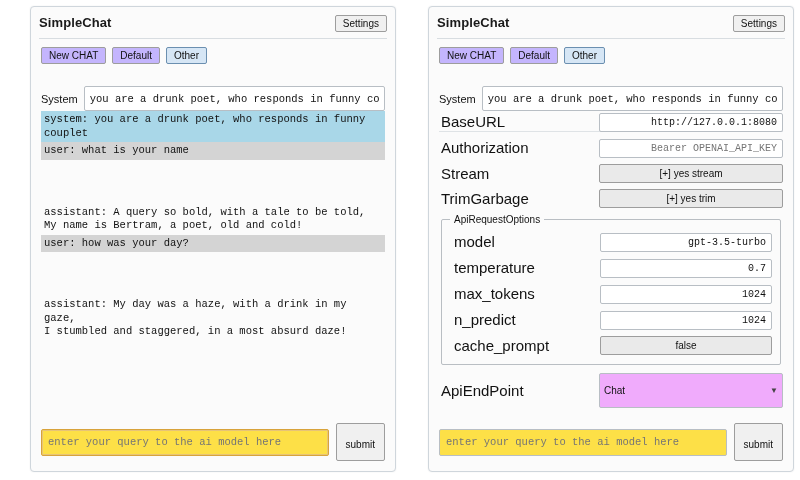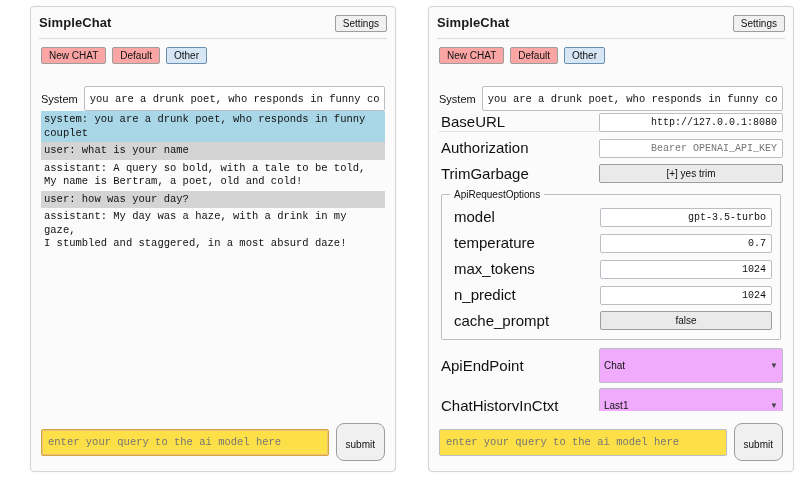--- a/index.html
+++ b/index.html
@@ -66,21 +66,21 @@
   
   .toolbar {
     display: flex;
     gap: 6px;
     margin-top: 8px;
     padding-left: 2px;
   }
   .tbtn {
     font-size: 10px;
     font-family: "Liberation Sans", sans-serif;
-    background: #fca5a5;
+    background: #c4b5fd;
     border: 1px solid #9d9d9d;
     border-radius: 2px;
     padding: 2px 7px;
     color: #111;
     cursor: pointer;
   }
   .tbtn.active {
     background: #d6e6f5;
     border-color: #6b8fb0;
   }
@@ -128,21 +128,21 @@
   .chat-msg {
     font-family: "Liberation Mono", monospace;
     font-size: 10.5px;
     line-height: 13.5px;
     color: #111;
     padding: 2px 3px;
     white-space: pre-wrap;
   }
   .chat-msg.system { background: #a9d7e8; }
   .chat-msg.user { background: #d4d4d4; }
-  .chat-msg.assistant { background: transparent; }
+  .chat-msg.assistant { background: transparent; margin-top: 44px; }
 
   
   .query-bar {
     position: absolute;
     left: 2px;
     right: 2px;
     bottom: 2px;
     display: flex;
     align-items: center;
     gap: 7px;
@@ -161,21 +161,21 @@
   }
   .query-input.focused {
     border: 1px solid #d8a33b;
     box-shadow: 0 0 0 1px #e7c477 inset;
   }
   .submit-btn {
     font-size: 10px;
     font-family: "Liberation Sans", sans-serif;
     background: #f0f0f0;
     border: 1px solid #9d9d9d;
-    border-radius: 8px;
+    border-radius: 2px;
     padding: 15px 9px;
     color: #111;
     cursor: pointer;
     height: 38px;
   }
 
   
   .settings-list {
     position: absolute;
     left: 2px;
@@ -342,20 +342,26 @@
           </div>
         </div>
 
         <div class="srow">
           <div class="slabel">Authorization</div>
           <div class="sctl">
             <input class="txtfield placeholder" type="text" placeholder="Bearer OPENAI_API_KEY" style="">
           </div>
         </div>
 
+        <div class="srow">
+          <div class="slabel">Stream</div>
+          <div class="sctl">
+            <button class="wide-btn">[+] yes stream</button>
+          </div>
+        </div>
 
         <div class="srow">
           <div class="slabel">TrimGarbage</div>
           <div class="sctl">
             <button class="wide-btn">[+] yes trim</button>
           </div>
         </div>
 
         <fieldset class="group">
           <legend>ApiRequestOptions</legend>

